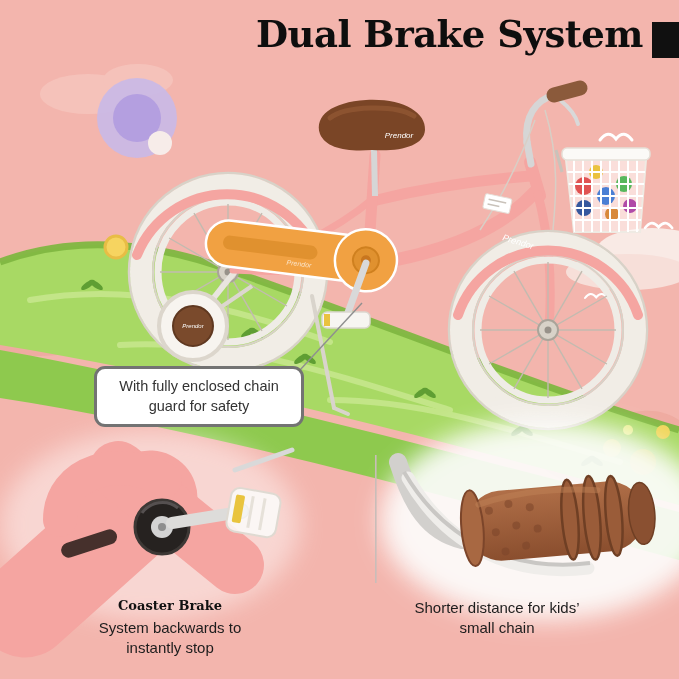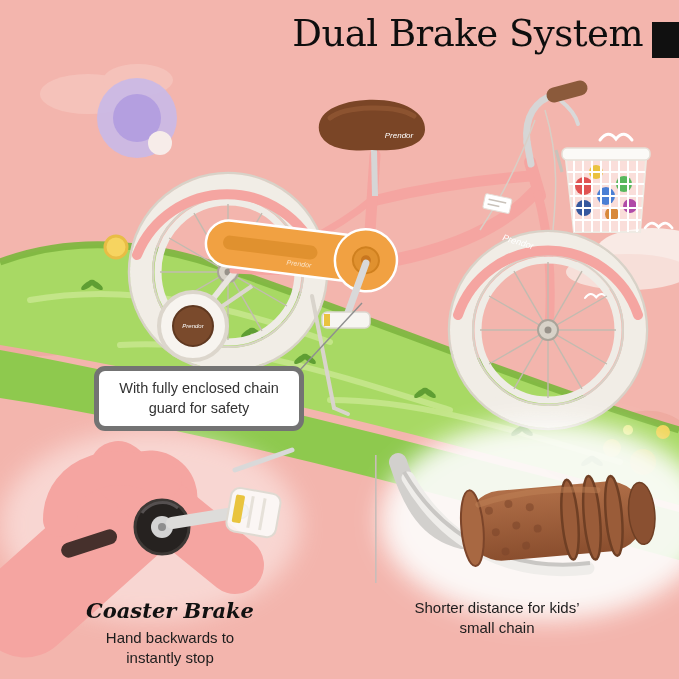--- a/index.html
+++ b/index.html
@@ -11,29 +11,29 @@
     --hill-green:#a8d964;
     --hill-green-front:#8ec94e;
     --hill-edge-green:#7fb741;
     --accent-purple:#b49fe0;
   }
   *{margin:0;padding:0;box-sizing:border-box;}
   body{font-family:"Liberation Sans",sans-serif;}
   .stage{position:relative;width:679px;height:679px;background:var(--background);overflow:hidden;}
   .scene{position:absolute;left:0;top:0;width:679px;height:679px;}
   .title-wrap{position:absolute;top:12px;left:0;right:36px;text-align:right;z-index:5;}
-  .title{font-family:"DejaVu Serif",serif;font-weight:normal;font-size:37px;color:#0e0e0e;letter-spacing:-0.5px;}
+  .title{font-family:"DejaVu Serif",serif;font-weight:bold;font-size:37px;color:#0e0e0e;letter-spacing:-0.5px;}
   .title-block{position:absolute;top:22px;right:0;width:27px;height:36px;background:#101010;z-index:5;}
   .callout-box{position:absolute;left:94px;top:366px;width:210px;min-height:56px;background:#ffffff;
-    border:5px solid #737373;border-radius:11px;display:flex;align-items:center;justify-content:center;
+    border:3px solid #737373;border-radius:11px;display:flex;align-items:center;justify-content:center;
     text-align:center;font-size:14.5px;line-height:1.35;color:#333;padding:8px 12px;z-index:6;}
   .feature{position:absolute;text-align:center;z-index:6;}
   .feature-coaster{left:40px;top:598px;width:260px;}
   .feature-hand{left:392px;top:598px;width:210px;}
-  .feature h2{font-family:"DejaVu Serif",serif;font-weight:bold;font-size:21px;color:#111;margin-bottom:5px;font-style:italic;}
+  .feature h2{font-family:"DejaVu Serif",serif;font-weight:bold;font-size:13px;color:#111;margin-bottom:5px;}
   .feature p{font-size:15px;color:#1d1d1d;line-height:1.32;width:178px;margin:0 auto;}
 </style>
 </head>
 <body>
 
 <div class="stage">
 
   <svg class="scene" viewBox="0 0 679 679" xmlns="http://www.w3.org/2000/svg">
     <defs>
       <g id="wheel">
@@ -287,20 +287,20 @@
     <span class="title">Dual Brake System</span>
   </div>
   <div class="title-block"></div>
 
   <div class="callout-box">
     <span>With fully enclosed chain guard for safety</span>
   </div>
 
   <div class="feature feature-coaster">
     <h2>Coaster Brake</h2>
-    <p>Hand backwards to instantly stop</p>
+    <p>System backwards to instantly stop</p>
   </div>
 
   <div class="feature feature-hand">
     <p>Shorter distance for kids’ small chain</p>
   </div>
 
 </div>
 
 </body></html>

